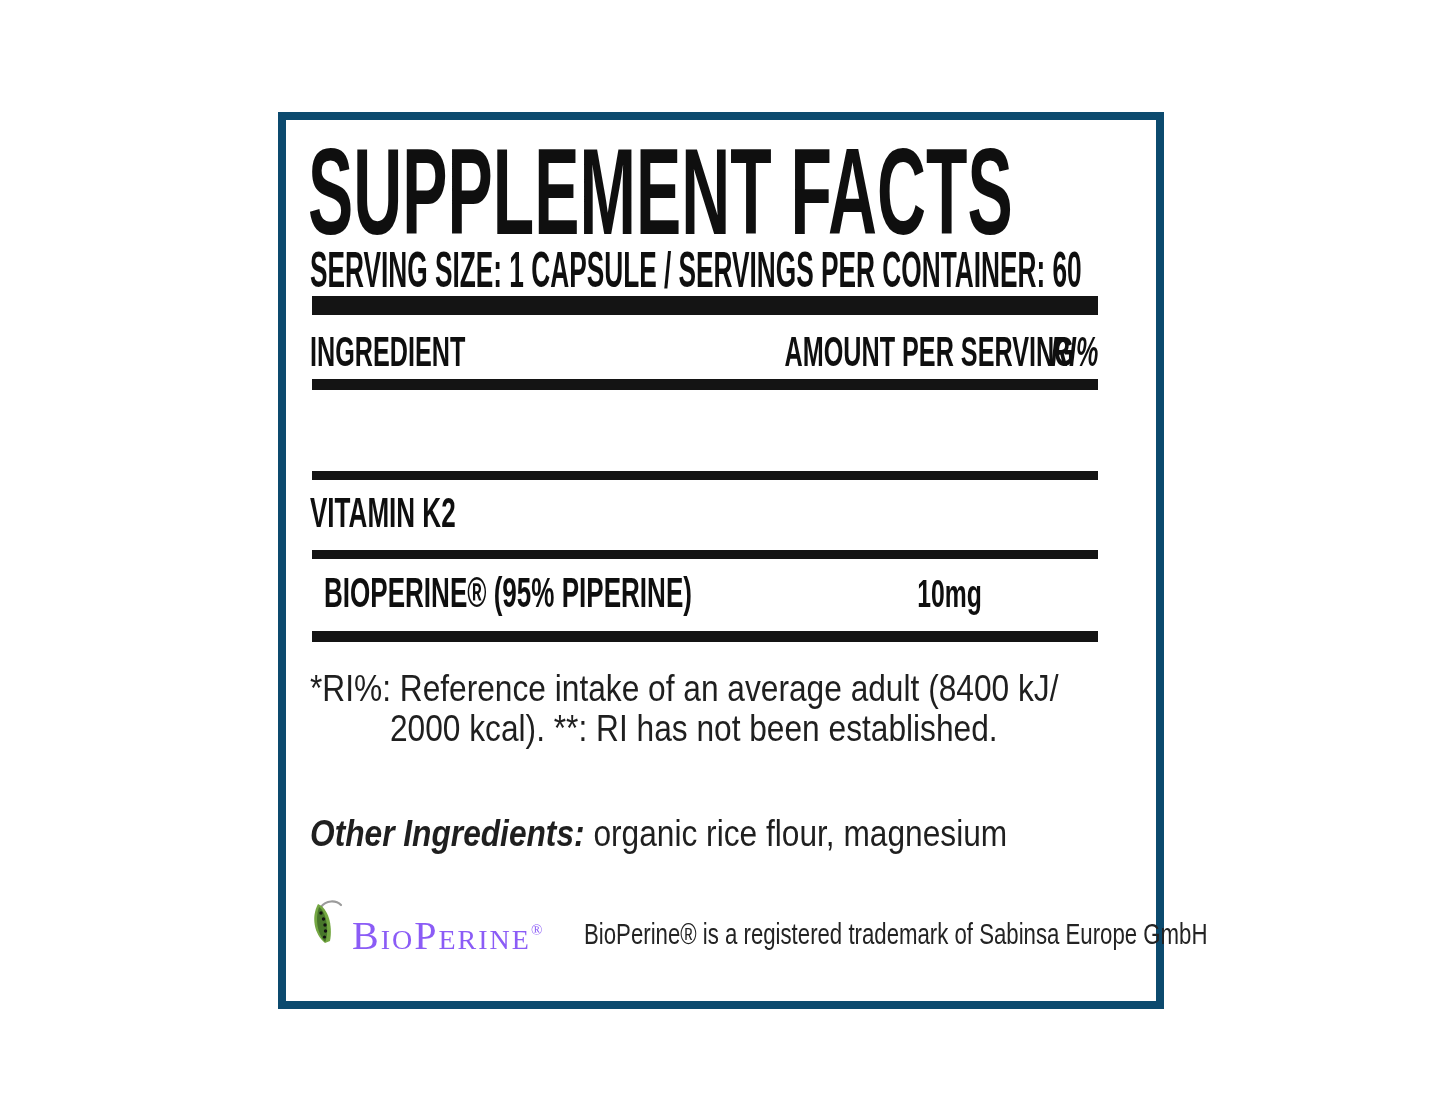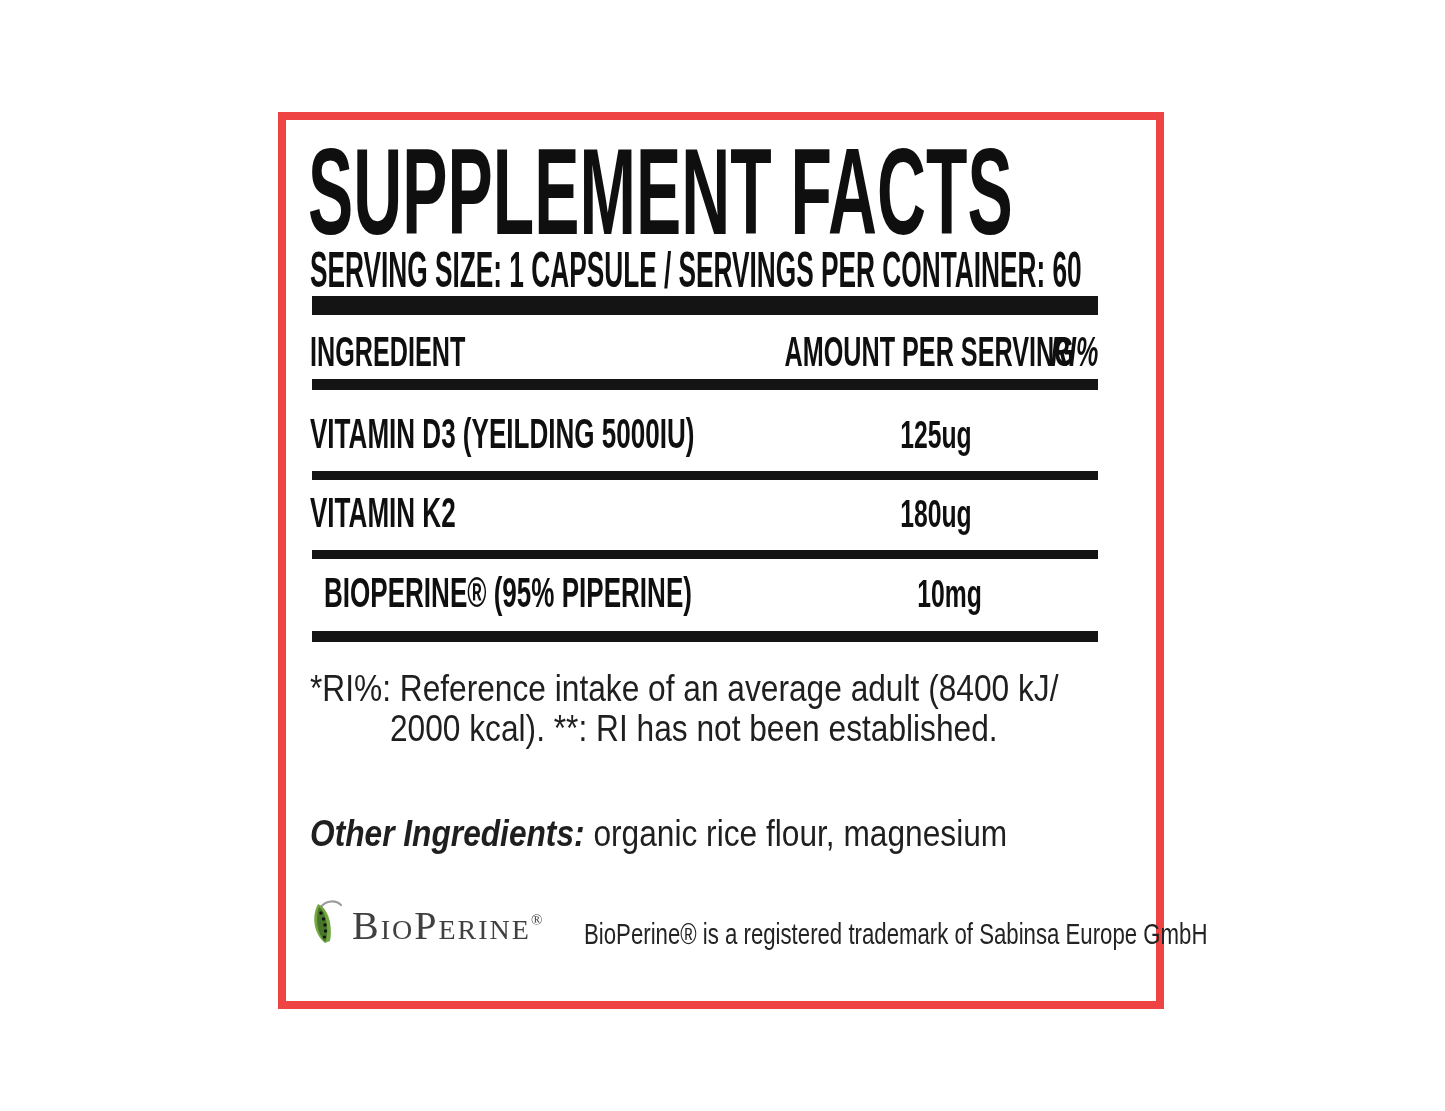--- a/index.html
+++ b/index.html
@@ -1,19 +1,19 @@
 <!DOCTYPE html>
 <html><head>
 <meta charset="utf-8">
 <style>
   html,body{margin:0;padding:0;background:#ffffff;}
   .canvas{position:relative;width:1445px;height:1111px;background:#ffffff;overflow:hidden;
           font-family:"Liberation Sans", sans-serif;color:#0f0f0f;}
   .label-box{position:absolute;left:278px;top:112px;width:886px;height:897px;
-             border:8px solid #ef4444;background:#ffffff;box-sizing:border-box;}
+             border:8px solid #0c4a6e;background:#ffffff;box-sizing:border-box;}
   .abs{position:absolute;}
   
   .sx{display:inline-block;font-weight:700;line-height:1;white-space:nowrap;
       transform-origin:left center;color:#0f0f0f;letter-spacing:0;}
   .t-title  {font-size:122px;transform:scaleX(0.556);}
   .t-serving{font-size:50px; transform:scaleX(0.525);}
   .t-head   {font-size:42px; transform:scaleX(0.60);}
   .t-row    {font-size:42px; transform:scaleX(0.62);}
   .t-amt    {font-size:38px; transform:scaleX(0.65);transform-origin:center center;}
   .t-ri     {transform-origin:right center;}
@@ -25,23 +25,23 @@
   
   .fn-block{position:absolute;left:24px;text-align:center;}
   .fn-line{line-height:40px;height:40px;}
   .oi-line{line-height:38px;height:38px;}
   .fn{display:inline-block;font-size:36px;color:#1f1f1f;white-space:nowrap;
       transform:scaleX(0.88);transform-origin:left top;line-height:inherit;}
   .oi-lead{font-weight:700;font-style:italic;}
   
   .logo-row{position:absolute;left:24px;top:778px;width:840px;height:56px;}
   .leaf{position:absolute;left:0;top:0;width:38px;height:46px;}
-  .wordmark{position:absolute;left:42px;top:0;font-family:"Liberation Serif", serif;
+  .wordmark{position:absolute;left:42px;top:10px;font-family:"Liberation Serif", serif;
             font-size:40px;line-height:44px;font-variant:small-caps;letter-spacing:2px;
-            color:#404040;white-space:nowrap;}
+            color:#8b5cf6;white-space:nowrap;}
   .regmark{font-size:15px;vertical-align:14px;letter-spacing:0;}
   .tm-note{position:absolute;left:274px;top:20px;}
   .tm{display:inline-block;font-size:30px;line-height:32px;color:#232323;white-space:nowrap;
       transform:scaleX(0.74);transform-origin:left top;}
 </style>
 </head>
 <body>
 
 <div class="canvas">
   <div class="label-box">
@@ -57,29 +57,24 @@
     <div class="bar" style="top:176px;height:19px;"></div>
 
     <div class="hdr-row" style="top:211px;">
       <span class="sx t-head">INGREDIENT</span>
       <span class="hdr-amt-col"><span class="sx t-head t-amt" style="font-size:42px;transform:scaleX(0.60);">AMOUNT PER SERVING</span></span>
       <span class="ri-col"><span class="sx t-head t-ri">RI%</span></span>
     </div>
 
     <div class="bar" style="top:259px;height:11px;"></div>
 
-    <div class="ing-row" style="top:293px;">
-      <span class="sx t-row">VITAMIN D3 (YEILDING 5000IU)</span>
-      <span class="amt-col"><span class="sx t-amt">125ug</span></span>
-    </div>
     <div class="bar" style="top:351px;height:9px;"></div>
 
     <div class="ing-row" style="top:372px;">
       <span class="sx t-row">VITAMIN K2</span>
-      <span class="amt-col"><span class="sx t-amt">180ug</span></span>
     </div>
     <div class="bar" style="top:430px;height:9px;"></div>
 
     <div class="ing-row" style="top:452px;margin-left:14px;">
       <span class="sx t-row">BIOPERINE® (95% PIPERINE)</span>
       <span class="amt-col"><span class="sx t-amt">10mg</span></span>
     </div>
     <div class="bar" style="top:511px;height:11px;"></div>
 
     <div class="fn-block" style="top:549px;">

